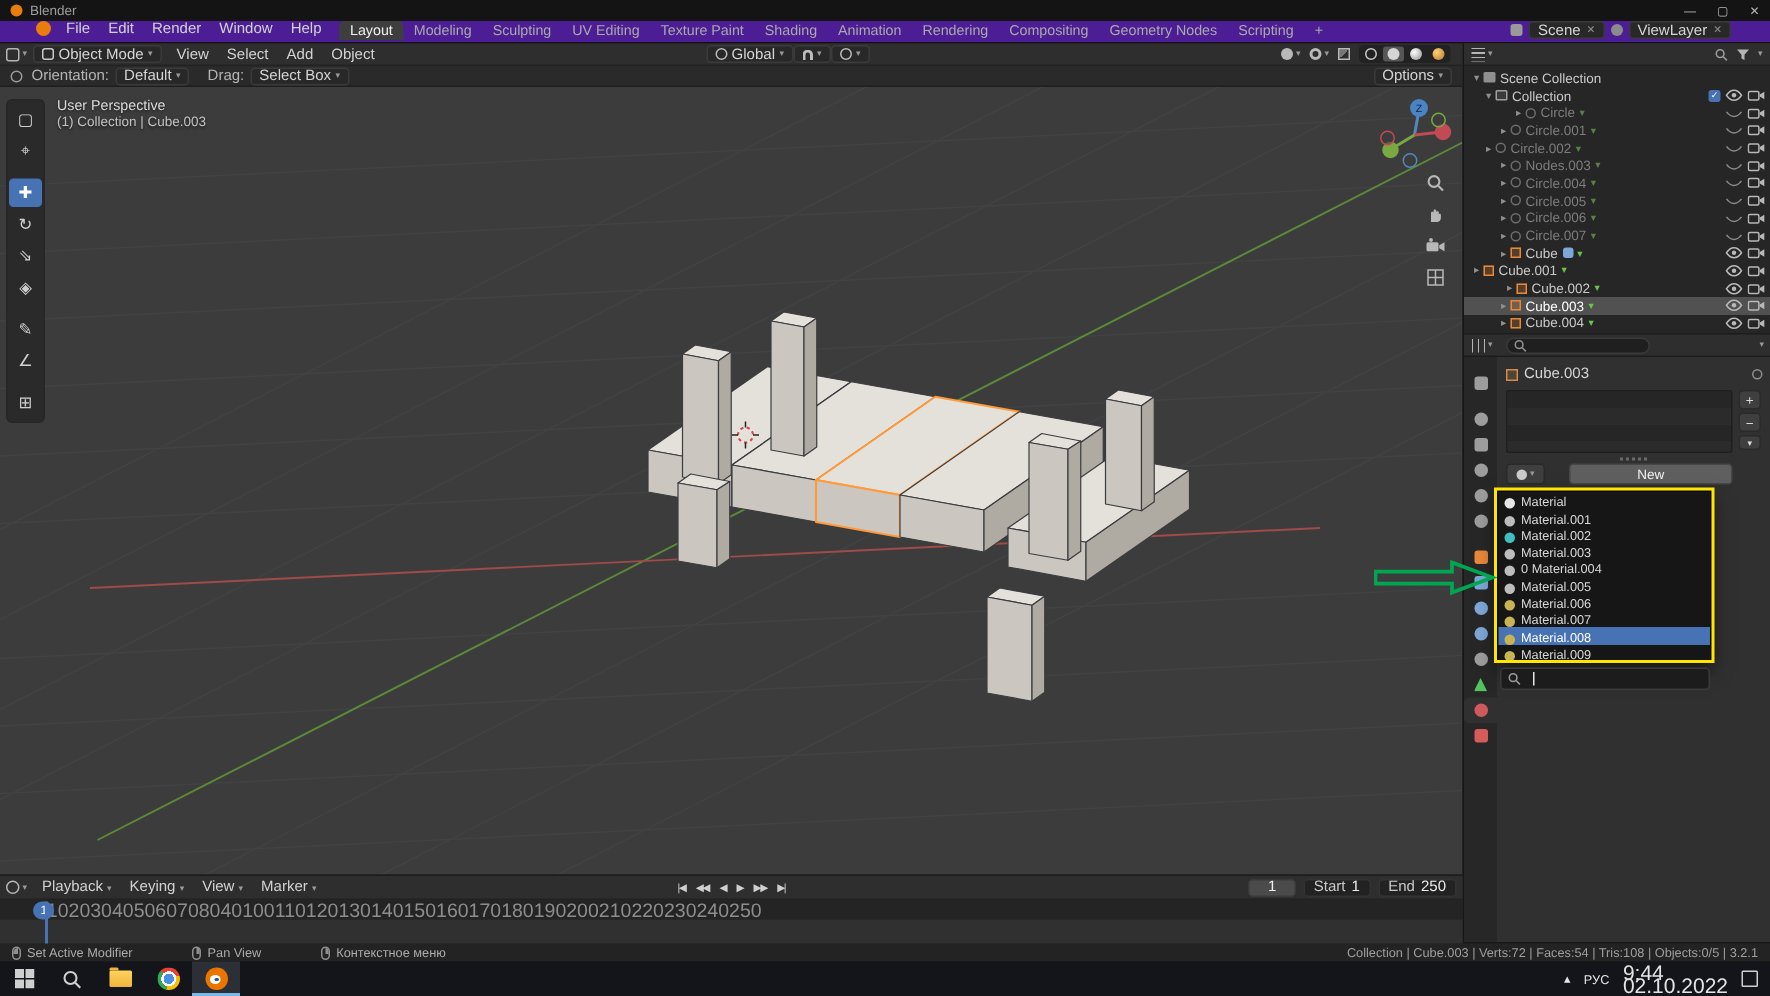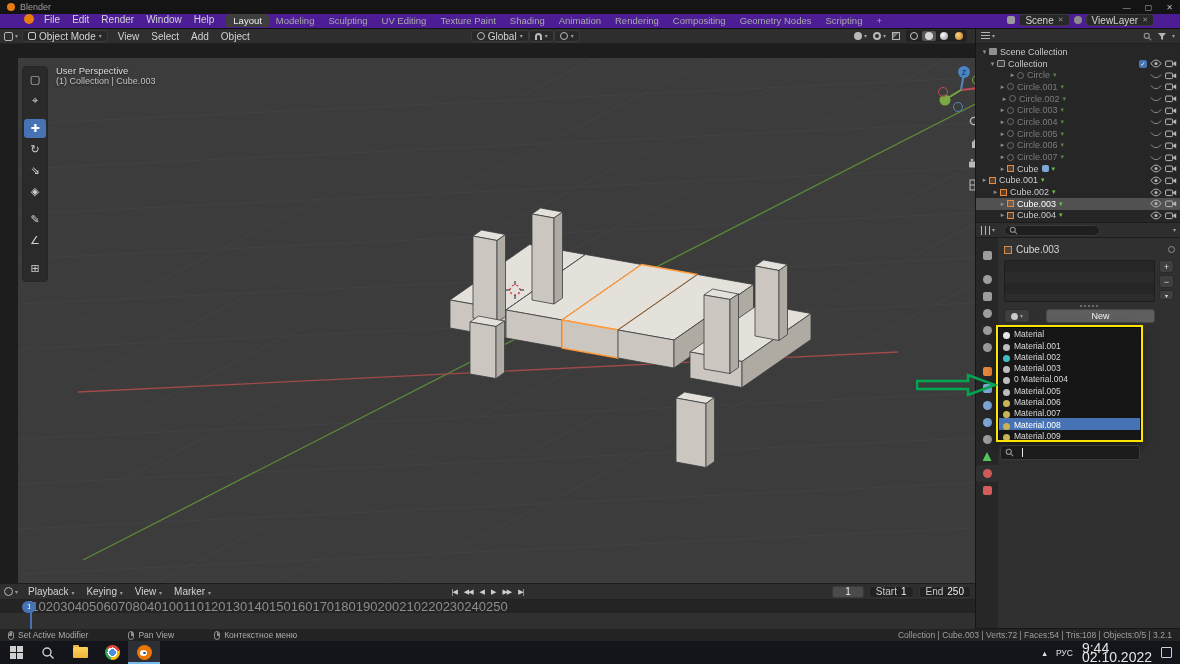--- a/index.html
+++ b/index.html
@@ -51,21 +51,21 @@
 .sc{width:8px;height:8px;border-radius:50%;display:block}
 .wire{border:1px solid #c9c9c9}
 .solid{background:#d5d5d5}
 .matb{background:radial-gradient(circle at 35% 35%,#fff,#8d8d8d)}
 .rend{background:radial-gradient(circle at 35% 35%,#ffd27a,#b8762a)}
 .vp-options{position:absolute;left:0;top:44px;width:975px;height:14px;background:#2a2a2a;display:flex;align-items:center;padding:0 7px;border-bottom:1px solid #1e1e1e;color:#b5b5b5;z-index:2}
 .ts-ic{width:8px;height:8px;border:1px solid #9a9a9a;border-radius:50%;margin-right:6px}
 .lbl{margin-right:4px}
 .lbl2{margin-left:12px}
 
-.viewport{position:absolute;left:18px;top:58px;width:975px;height:525px;background:#3c3c3c;overflow:hidden}
+.viewport{position:absolute;left:0;top:58px;width:975px;height:525px;background:#3c3c3c;overflow:hidden}
 .scene{position:absolute;left:0;top:0}
 .ft{fill:#e4e1da}.ff{fill:#cbc7c0}.fr{fill:#afaaa2}
 .sel{stroke:#ff9a3c;stroke-width:1.4}
 .vp-text{position:absolute;left:38px;top:7px;line-height:11px;color:#dcdcdc;font-size:9.5px;text-shadow:0 1px 2px rgba(0,0,0,.55)}
 .vp-text .sub{color:#c2c2c2;font-size:9px}
 .vtoolbar{position:absolute;left:4px;top:8px;width:26px;display:flex;flex-direction:column;gap:2px;background:rgba(40,40,40,.88);padding:3px 1px;border-radius:4px;border:1px solid #262626}
 .tool{width:22px;height:19px;display:flex;align-items:center;justify-content:center;color:#cfcfcf;font-size:11px;border-radius:3px;margin:0 auto}
 .tool.active{background:var(--accent);color:#fff}
 .tool.gap{margin-top:7px}
 .gizmo{position:absolute;right:6px;top:4px}
@@ -264,20 +264,38 @@
         <span class="shade">
             <i class="sc matb"></i>
           </span>
         <span class="shade">
             <i class="sc rend"></i>
           </span>
       </div>
     </div>
   </div>
 
+  <div class="vp-options">
+    <span class="ts-ic"></span>
+    <span class="lbl">Orientation:</span>
+    <span class="pill">
+        <span>Default</span>
+        <span class="chev">▾</span>
+      </span>
+    <span class="lbl lbl2">Drag:</span>
+    <span class="pill">
+        <span>Select Box</span>
+        <span class="chev">▾</span>
+      </span>
+    <span class="sp"></span>
+    <span class="pill">
+        <span>Options</span>
+        <span class="chev">▾</span>
+      </span>
+  </div>
 
   <div class="viewport">
     <svg class="scene" width="975" height="525" viewBox="0 0 975 525">
       <g stroke="#45484c" stroke-width="1" opacity="0.5">
         <line x1="0" y1="295" x2="975" y2="-203"></line>
           <line x1="0" y1="355" x2="975" y2="-143"></line>
         <line x1="0" y1="415" x2="975" y2="-83"></line>
           <line x1="0" y1="475" x2="975" y2="-23"></line>
         <line x1="0" y1="595" x2="975" y2="97"></line>
           <line x1="0" y1="655" x2="975" y2="157"></line>
@@ -546,21 +564,21 @@
               </svg>
             </span>
             <span class="olic">
               <svg width="12" height="9" viewBox="0 0 12 9">
                 <rect x="0.6" y="2" width="7" height="5.6" rx="1" fill="none" stroke="#b8b8b8"></rect>
                 <path d="M8.2 4 11.2 2.2v5L8.2 5.4Z" fill="#b8b8b8"></path>
               </svg>
             </span>
           </span>
         </div>
-        <div class="ol-row dim" style="padding-left:24px">
+        <div class="ol-row dim" style="padding-left:12px">
           <span class="disc">▸</span>
           <span class="ic-circle"></span>
           <span class="ol-name">Circle.002</span>
           <span class="ic-mesh">▾</span>
           <span class="ol-right">
             <span class="olic">
               <svg width="12" height="9" viewBox="0 0 12 9">
                 <path d="M1 3.6C2.6 5.8 4.4 6.6 6 6.6S9.4 5.8 11 3.6" fill="none" stroke="#8a8a8a"></path>
               </svg>
             </span>
@@ -568,21 +586,21 @@
               <svg width="12" height="9" viewBox="0 0 12 9">
                 <rect x="0.6" y="2" width="7" height="5.6" rx="1" fill="none" stroke="#b8b8b8"></rect>
                 <path d="M8.2 4 11.2 2.2v5L8.2 5.4Z" fill="#b8b8b8"></path>
               </svg>
             </span>
           </span>
         </div>
         <div class="ol-row dim" style="padding-left:22px">
           <span class="disc">▸</span>
           <span class="ic-circle"></span>
-          <span class="ol-name">Circle.003</span>
+          <span class="ol-name">Nodes.003</span>
           <span class="ic-mesh">▾</span>
           <span class="ol-right">
             <span class="olic">
               <svg width="12" height="9" viewBox="0 0 12 9">
                 <path d="M1 3.6C2.6 5.8 4.4 6.6 6 6.6S9.4 5.8 11 3.6" fill="none" stroke="#8a8a8a"></path>
               </svg>
             </span>
             <span class="olic">
               <svg width="12" height="9" viewBox="0 0 12 9">
                 <rect x="0.6" y="2" width="7" height="5.6" rx="1" fill="none" stroke="#b8b8b8"></rect>
@@ -701,21 +719,21 @@
               </svg>
             </span>
             <span class="olic">
               <svg width="12" height="9" viewBox="0 0 12 9">
                 <rect x="0.6" y="2" width="7" height="5.6" rx="1" fill="none" stroke="#b8b8b8"></rect>
                 <path d="M8.2 4 11.2 2.2v5L8.2 5.4Z" fill="#b8b8b8"></path>
               </svg>
             </span>
           </span>
         </div>
-        <div class="ol-row" style="padding-left:15px">
+        <div class="ol-row" style="padding-left:26px">
           <span class="disc">▸</span>
           <span class="ic-cube"></span>
           <span class="ol-name">Cube.002</span>
           <span class="ic-mesh">▾</span>
           <span class="ol-right">
             <span class="olic">
               <svg width="12" height="9" viewBox="0 0 12 9">
                 <path d="M1 4.5C2.6 2 4.4 1.1 6 1.1S9.4 2 11 4.5C9.4 7 7.6 7.9 6 7.9S2.6 7 1 4.5Z" fill="none" stroke="#b8b8b8"></path>
                 <circle cx="6" cy="4.5" r="1.5" fill="#b8b8b8"></circle>
               </svg>

